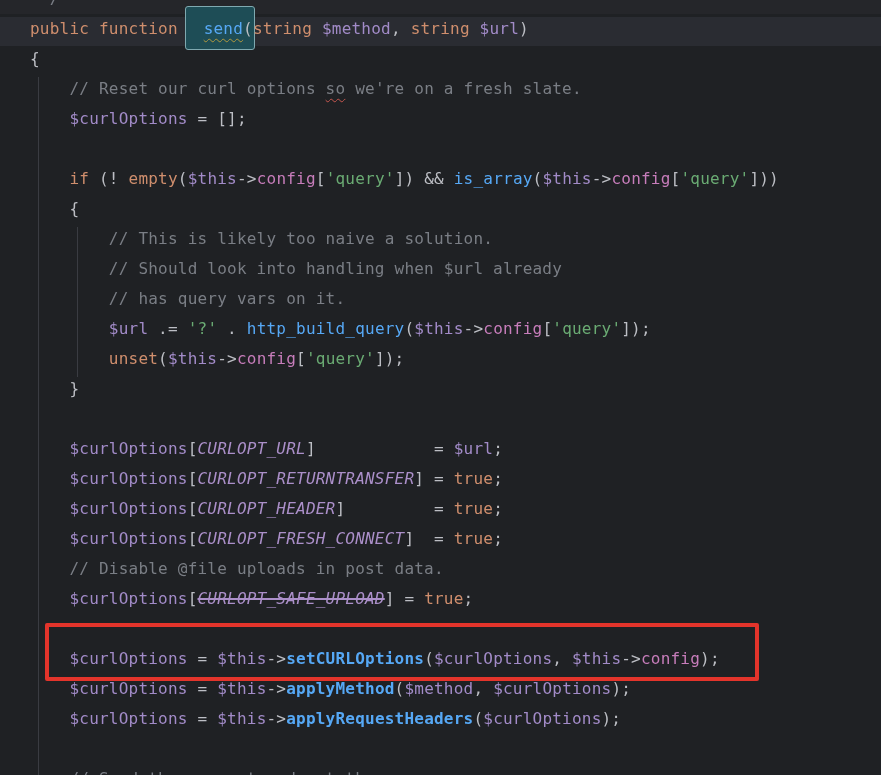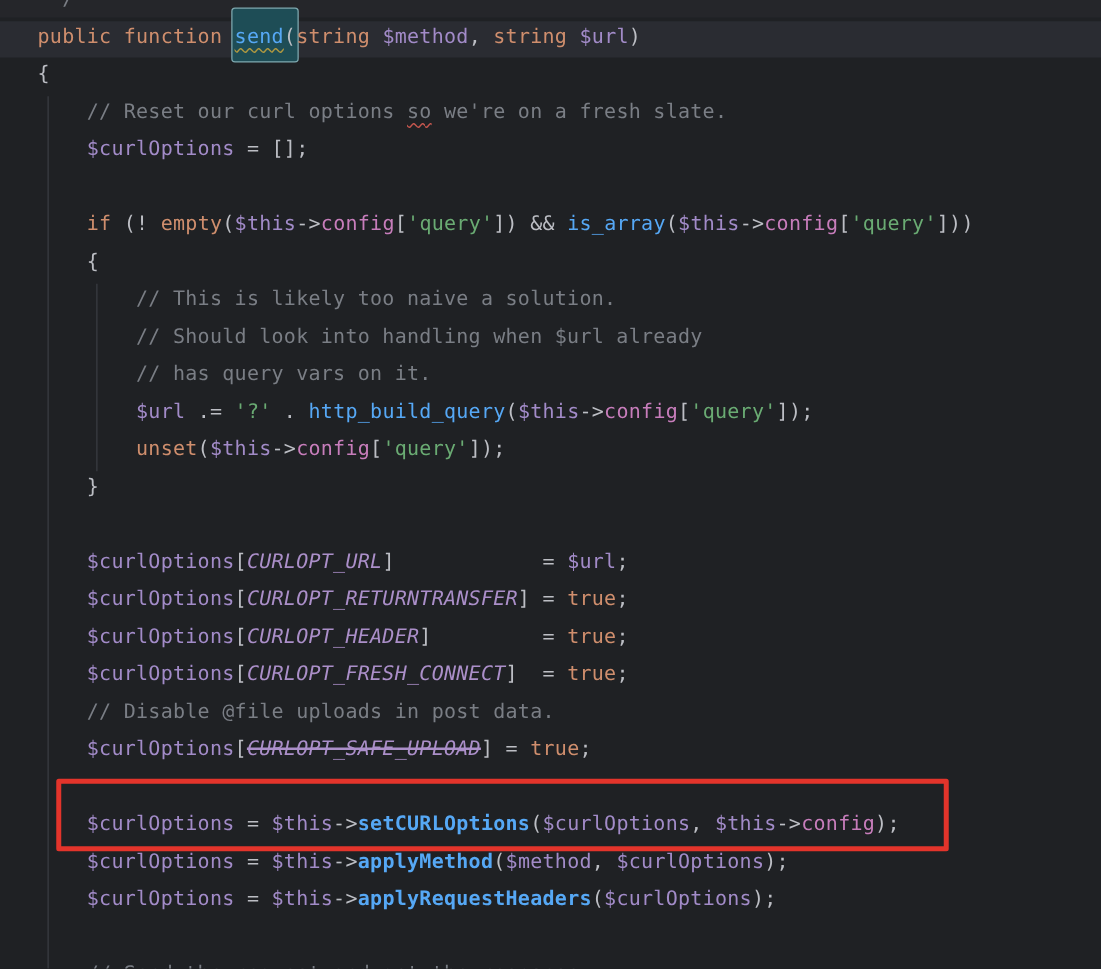--- a/index.html
+++ b/index.html
@@ -22,21 +22,21 @@
   #code{
     position:absolute;left:30px;top:-16px;z-index:1;
     margin:0;
     font-size:16px;line-height:30px;letter-spacing:.22px;
     white-space:pre;color:#BCBEC4;
   }
   .line{height:30px;}
   .tk-mfn{font-weight:700;}
   .tk-const,.tk-constdep{font-style:italic;}
   .tk-constdep{text-decoration:line-through;text-decoration-thickness:1.5px;}
-  .wavy-y{text-decoration-line:underline;text-decoration-style:wavy;text-decoration-color:#B0983F;text-decoration-thickness:1px;text-underline-offset:4px;}
+  .wavy-y{text-decoration-line:underline;text-decoration-style:wavy;text-decoration-color:#B0983F;text-decoration-thickness:1px;text-underline-offset:4px;margin-left:16px;}
   .wavy-r{text-decoration-line:underline;text-decoration-style:wavy;text-decoration-color:#C4554D;text-decoration-thickness:1px;text-underline-offset:4px;}
   
   .selbox{position:relative;display:inline-block;}
   .selbox::before{
     content:"";position:absolute;left:-3px;right:-2px;top:-8px;bottom:-6px;
     background:#1E4D56;border:1px solid #7FA9B0;border-radius:3px;z-index:-1;
   }
   
   #red-box{
     position:absolute;left:45px;top:623px;width:706px;height:50px;

